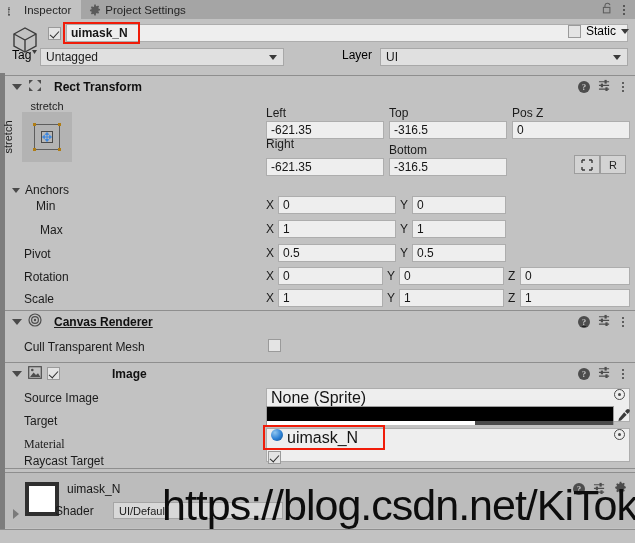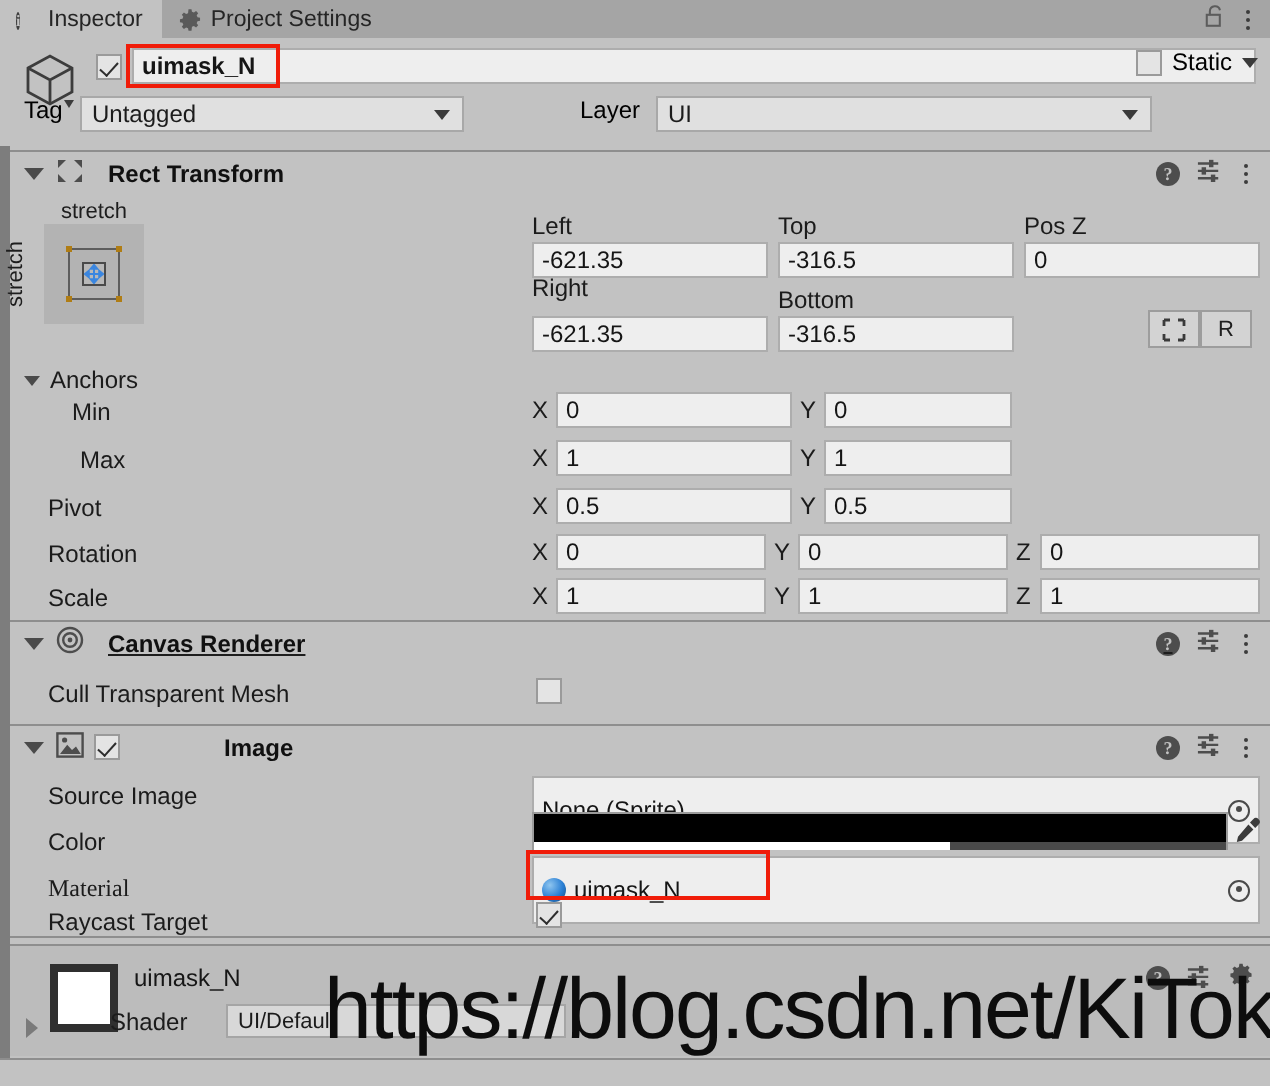--- a/index.html
+++ b/index.html
@@ -122,22 +122,22 @@
 
   .sqbtn {
     width: 26px; height: 19px; background: #d3d3d3; border: 1px solid #9d9d9d;
     display: flex; align-items: center; justify-content: center;
     font-size: 11px; color: #1f1f1f;
   }
 
   
   .objfield {
     height: 34px; background: #eeeeee; border: 1px solid #adadad;
-    display: flex; align-items: center; padding: 0 4px; gap: 4px;
-    font-size: 12px; color: #151515; position: relative;
+    display: flex; padding: 0 4px; gap: 4px;
+    font-size: 16px; color: #151515; position: relative;
   }
   .objdot {
     position: absolute; right: 4px; width: 11px; height: 11px;
     border-radius: 50%; border: 1.5px solid #4a4a4a;
   }
   .objdot::after {
     content: ""; position: absolute; left: 2.5px; top: 2.5px;
     width: 3px; height: 3px; border-radius: 50%; background: #4a4a4a;
   }
   .sphere-ic {
@@ -246,21 +246,21 @@
   <div class="redbox" style="left:63px; top:22px; width:77px; height:22px;"></div>
 
   <div class="staticwrap">
     <span class="static-chk"></span>
     <span class="lbl">Static</span>
     <span class="caret-d"></span>
   </div>
 
   <div class="tagrow">
     <span class="lbl" style="width:28px">Tag</span>
-    <span class="dropdown" style="width:192px">
+    <span class="dropdown" style="width:244px">
       <span>Untagged</span>
       <span class="caret-d"></span>
     </span>
     <span class="lbl" style="margin-left:58px; width:38px">Layer</span>
     <span class="dropdown" style="width:248px">
       <span>UI</span>
       <span class="caret-d"></span>
     </span>
   </div>
 
@@ -455,21 +455,21 @@
 
   <div class="row" style="left:24px; top:389px;">
     <span class="rowlabel">Source Image</span>
   </div>
   <div class="objfield" style="position:absolute; left:266px; top:388px; width:364px;">
     <span>None (Sprite)</span>
     <span class="objdot"></span>
   </div>
 
   <div class="row" style="left:24px; top:412px;">
-    <span class="rowlabel">Color</span>
+    <span class="rowlabel">Target</span>
   </div>
   <div class="colorfield" style="left:266px; top:406px; width:348px;"></div>
   <div class="alphabar" style="left:267px; top:421px; width:346px;">
       <i style="width:60%"></i>
     </div>
   <span class="eyedrop" style="position:absolute; left:617px; top:408px;">
     <svg viewBox="0 0 14 16" width="14" height="16">
         <path d="M9.6 1.6a1.9 1.9 0 0 1 2.7 2.7L10.6 6 8 3.3zM7.2 4.2 9.7 6.7 4 12.4l-2.6.6.6-2.6z" fill="#3b3b3b"></path>
       </svg>
   </span>

